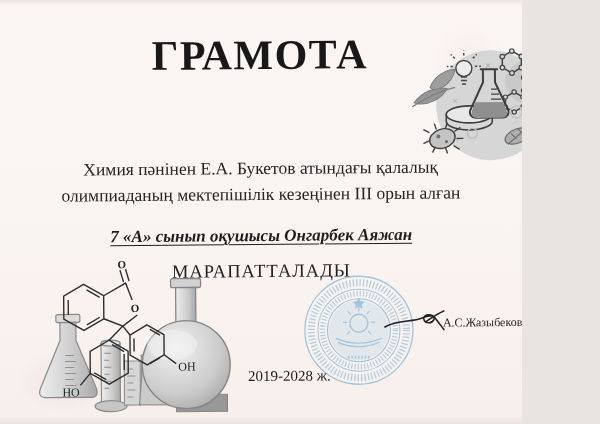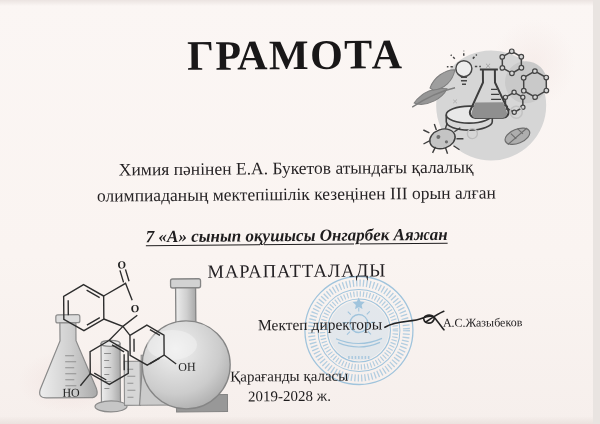--- a/index.html
+++ b/index.html
@@ -1,18 +1,18 @@
 <!DOCTYPE html>
 <html><head>
 <meta charset="utf-8">
 <style>
   html,body{margin:0;padding:0;}
   body{width:600px;height:424px;overflow:hidden;background:#e9e4e1;}
   .scan{
-    position:relative;width:593px;height:424px;overflow:hidden;
+    position:relative;width:522px;height:424px;overflow:hidden;
     font-family:"Liberation Serif","DejaVu Serif",serif;color:#1f1d1e;
     background:
       radial-gradient(closest-side at 12% 90%, rgba(236,214,212,.45), transparent 75%),
       radial-gradient(closest-side at 90% 15%, rgba(242,229,226,.5), transparent 70%),
       linear-gradient(#fbf6f4 0%, #faf4f1 60%, #f6efec 100%);
   }
   .edge-top{position:absolute;top:0;left:0;right:0;height:6px;
     background:linear-gradient(rgba(150,130,125,.16), rgba(150,130,125,0));}
   .edge-bottom{position:absolute;bottom:0;left:0;right:0;height:8px;
     background:linear-gradient(rgba(150,130,125,0), rgba(170,150,145,.14));}
@@ -210,29 +210,27 @@
             <circle cx="57" cy="50" r="9" stroke-width="1.3"></circle>
             <path d="M57,38 v-4 M65,41 l3,-3 M69,49 h4 M66,58 l3,3 M49,41 l-3,-3 M45,49 h-4 M48,58 l-3,3" stroke-width="1.1"></path>
             <path d="M34,65 Q57,75 80,65 M36,69 Q57,78 78,69" stroke-width="1.2"></path>
             <path d="M57,24 l1.8,4 4.2,0.5 -3.1,2.9 0.8,4.2 -3.7,-2.1 -3.7,2.1 0.8,-4.2 -3.1,-2.9 4.2,-0.5 Z" fill="#9cc2dc" stroke="none"></path>
             <path d="M46,84 h22" stroke-width="3" stroke-dasharray="1.5 1.8" opacity="0.85"></path>
           </g>
         </g>
       </svg>
     </div>
 
-    <div class="abs sig-role">Мектеп директоры</div>
     <div class="abs sig-svg">
       <svg viewBox="0 0 64 32" width="64" height="32">
         <path d="M2,22 C16,14 28,18 40,13 C47,10 53,11 51,15 C49,19.5 42,19 41,14.5 C40,10 48,8 52,13 C54.5,16 58,21 61,25 M43,17 C49,13 55,9 61,6.5" stroke="#232323" stroke-width="1.6" fill="none" stroke-linecap="round"></path>
       </svg>
     </div>
     <div class="abs sig-name">А.С.Жазыбеков</div>
 
     <div class="abs footer">
-      <div>Қарағанды қаласы</div>
       <div>2019-2028  ж.</div>
     </div>
 
   </div>
   <div class="edge-top"></div>
   <div class="edge-bottom"></div>
 </div>
 
 </body></html>

